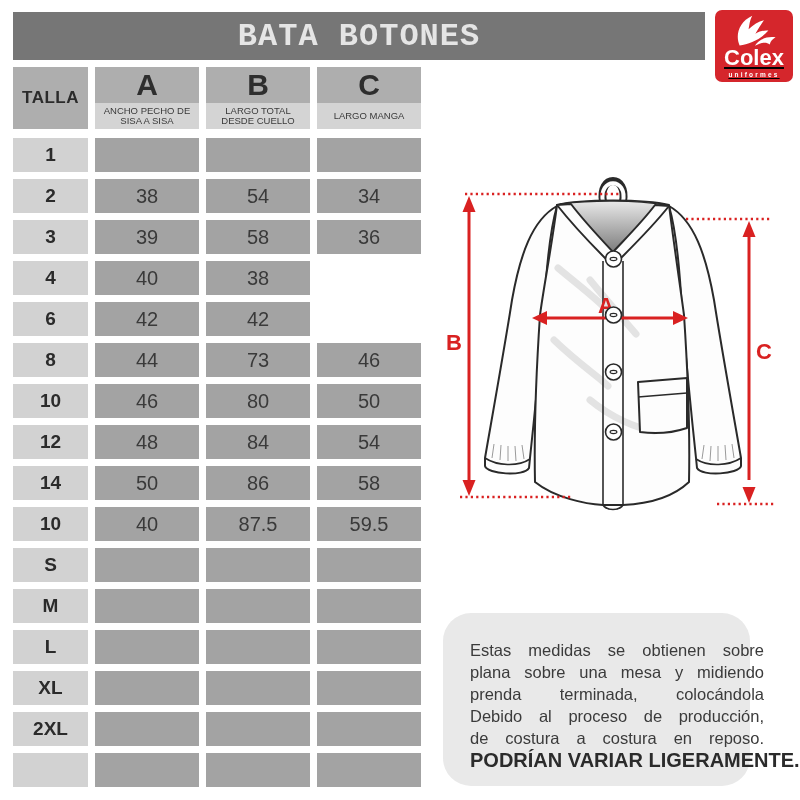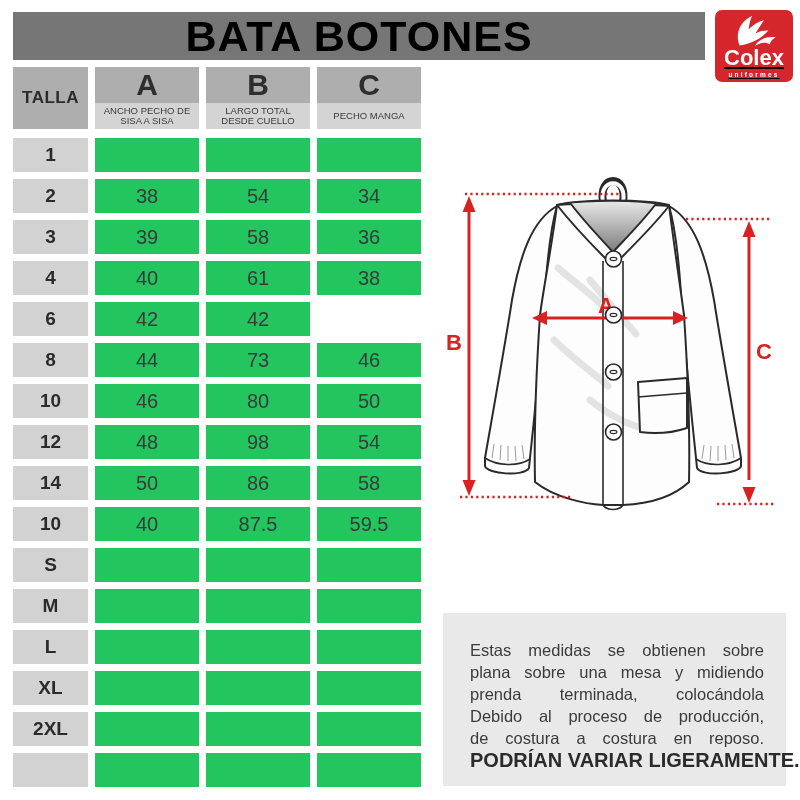--- a/index.html
+++ b/index.html
@@ -7,21 +7,21 @@
     position:relative;width:800px;height:800px;background:#ffffff;
     font-family:"Liberation Sans",sans-serif;overflow:hidden;
     -webkit-font-smoothing:antialiased;
   }
   
   .title-bar{
     position:absolute;left:13px;top:12px;width:692px;height:48px;
     background:#767676;display:flex;align-items:center;justify-content:center;
   }
   .title-bar span{
-    color:#000000;font-size:43px;font-weight:700;letter-spacing:1px;
+    color:#e5e5e5;font-size:32px;font-weight:700;letter-spacing:1px;font-family:Liberation Mono, monospace;
   }
   
   .logo{
     position:absolute;left:715px;top:10px;width:78px;height:72px;
     background:#d5262c;border-radius:7px;display:flex;flex-direction:column;
     align-items:center;box-sizing:border-box;padding-top:3px;text-decoration:underline;
   }
   .logo-brand{color:#fff;font-size:22px;font-weight:700;line-height:22px;margin-top:-2px;}
   .logo-sub{color:#fff;font-size:6.5px;font-weight:700;letter-spacing:2.2px;margin-top:2px;white-space:nowrap;}
   
@@ -41,36 +41,36 @@
   }
   .desc-cell{
     background:#d4d4d4;height:26px;display:flex;align-items:center;justify-content:center;
     text-align:center;font-size:9.5px;font-weight:400;color:#3a3a3a;line-height:10.5px;
     padding:0 4px;box-sizing:border-box;
   }
   .rows{margin-top:9px;}
   .trow{height:34px;margin-bottom:7px;}
   .cell{display:flex;align-items:center;justify-content:center;}
   .size-cell{background:#d2d2d2;font-size:19px;font-weight:700;color:#2b2b2b;}
-  .value-cell{background:#22c55e;font-size:20px;color:#3a3a3a;}
+  .value-cell{background:#a3a3a3;font-size:20px;color:#3a3a3a;}
   
   .diagram{position:absolute;left:440px;top:160px;width:360px;height:360px;}
   .cloth{fill:#fdfdfd;stroke:#2a2a2a;stroke-width:2;stroke-linejoin:round;}
   .seam{fill:none;stroke:#2a2a2a;stroke-width:1.6;}
   .crease{fill:none;stroke:#e3e3e3;stroke-width:7;stroke-linecap:round;}
   .gather{stroke:#9a9a9a;stroke-width:1;}
   .redline{stroke:#d92121;stroke-width:3;}
   .redfill{fill:#d92121;}
   .reddots{stroke:#d92121;stroke-width:2.4;stroke-dasharray:2.2 3.2;fill:none;}
   .redlabel{fill:#d92121;font-family:"Liberation Sans",sans-serif;font-size:22px;font-weight:700;}
   .btn{fill:#ffffff;stroke:#2a2a2a;stroke-width:1.6;}
   
   .note{
-    position:absolute;left:443px;top:613px;width:343px;height:173px;
-    background:#e9e9e9;box-sizing:border-box;padding:26px 22px 0 27px;
+    position:absolute;left:443px;top:613px;width:307px;height:173px;
+    background:#e9e9e9;box-sizing:border-box;padding:26px 22px 0 27px;border-radius:28px;
   }
   .note-line{
     width:294px;font-size:16.5px;line-height:22px;color:#3b3b3b;
     text-align:justify;text-align-last:justify;
   }
   .note-emphasis{
     width:294px;font-size:20px;line-height:22px;color:#2b2b2b;font-weight:700;
     white-space:nowrap;text-align:left;text-align-last:left;
   }
 </style>
@@ -98,21 +98,21 @@
       <div class="mcol">
         <div class="letter-cell">A</div>
         <div class="desc-cell">ANCHO PECHO DE SISA A SISA</div>
       </div>
       <div class="mcol">
         <div class="letter-cell">B</div>
         <div class="desc-cell">LARGO TOTAL DESDE CUELLO</div>
       </div>
       <div class="mcol">
         <div class="letter-cell">C</div>
-        <div class="desc-cell">PECHO MANGA</div>
+        <div class="desc-cell">LARGO MANGA</div>
       </div>
     </div>
     <div class="rows">
         <div class="trow">
           <div class="cell size-cell">1</div>
           <div class="cell value-cell"></div>
           <div class="cell value-cell"></div>
           <div class="cell value-cell"></div>
         </div>
         <div class="trow">
@@ -123,21 +123,20 @@
         </div>
         <div class="trow">
           <div class="cell size-cell">3</div>
           <div class="cell value-cell">39</div>
           <div class="cell value-cell">58</div>
           <div class="cell value-cell">36</div>
         </div>
         <div class="trow">
           <div class="cell size-cell">4</div>
           <div class="cell value-cell">40</div>
-          <div class="cell value-cell">61</div>
           <div class="cell value-cell">38</div>
         </div>
         <div class="trow">
           <div class="cell size-cell">6</div>
           <div class="cell value-cell">42</div>
           <div class="cell value-cell">42</div>
         </div>
         <div class="trow">
           <div class="cell size-cell">8</div>
           <div class="cell value-cell">44</div>
@@ -146,21 +145,21 @@
         </div>
         <div class="trow">
           <div class="cell size-cell">10</div>
           <div class="cell value-cell">46</div>
           <div class="cell value-cell">80</div>
           <div class="cell value-cell">50</div>
         </div>
         <div class="trow">
           <div class="cell size-cell">12</div>
           <div class="cell value-cell">48</div>
-          <div class="cell value-cell">98</div>
+          <div class="cell value-cell">84</div>
           <div class="cell value-cell">54</div>
         </div>
         <div class="trow">
           <div class="cell size-cell">14</div>
           <div class="cell value-cell">50</div>
           <div class="cell value-cell">86</div>
           <div class="cell value-cell">58</div>
         </div>
         <div class="trow">
           <div class="cell size-cell">10</div>

